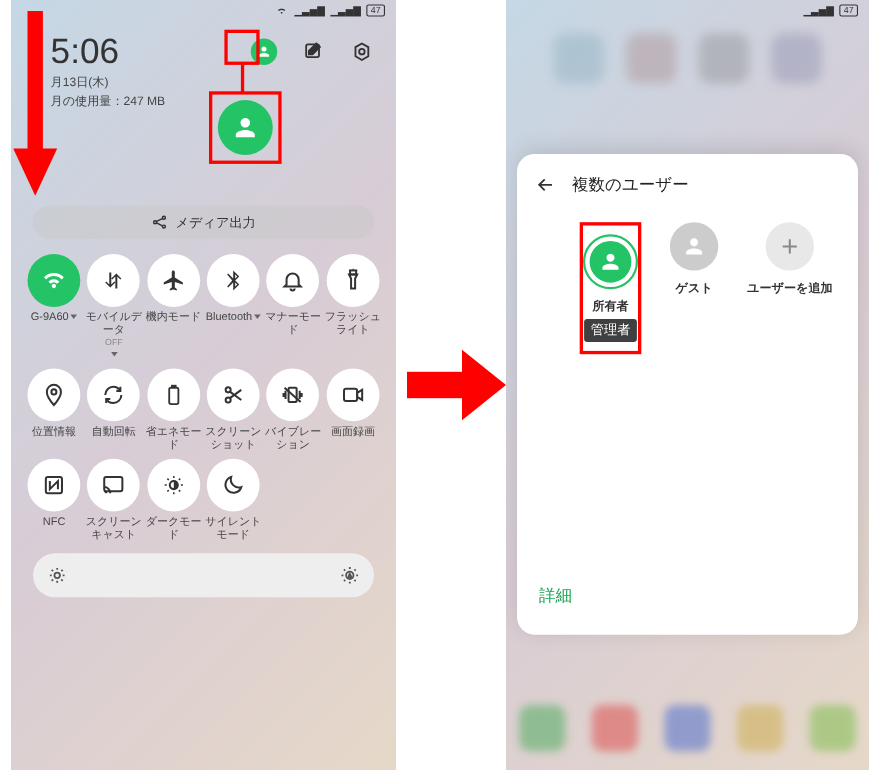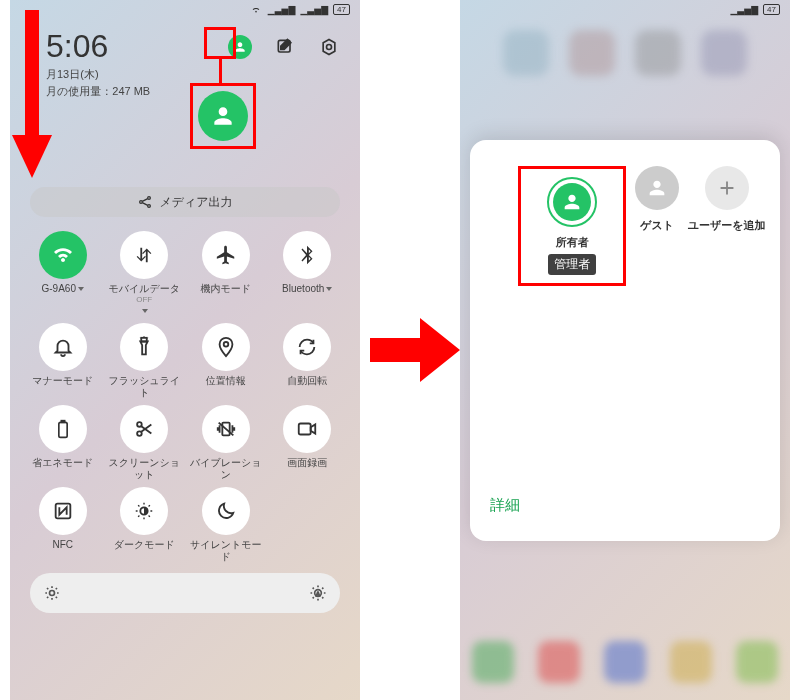--- a/index.html
+++ b/index.html
@@ -18,21 +18,21 @@
   .time { font-size: 32px; font-weight: 300; color: #333; padding-left: 24px; }
   .top-icons { display: flex; gap: 22px; align-items: center; margin-right: 8px; }
   .top-icon { width: 22px; height: 22px; display: flex; align-items: center; justify-content: center; }
   .user-small { width: 24px; height: 24px; border-radius: 50%; background: #24c366; display: flex; align-items: center; justify-content: center; }
   .date-line { font-size: 11px; color: #444; padding-left: 24px; margin-top: 2px; }
   .usage-line { font-size: 11px; color: #444; padding-left: 24px; margin-top: 2px; }
   .user-big-wrap { position: absolute; top: 83px; left: 180px; border: 3px solid #f00; padding: 5px; }
   .user-big { width: 50px; height: 50px; border-radius: 50%; background: #24c366; display: flex; align-items: center; justify-content: center; }
   .media-pill { margin: 88px auto 0 auto; width: 310px; height: 30px; border-radius: 15px; background: rgba(200,200,200,0.5); display: flex; align-items: center; justify-content: center; gap: 6px; font-size: 12px; color: #333; }
 
-  .qs-grid { display: grid; grid-template-columns: repeat(4, 1fr); gap: 6px 0; margin-top: 14px; }
+  .qs-grid { display: grid; grid-template-columns: repeat(6, 1fr); gap: 6px 0; margin-top: 14px; }
   .qs-tile { display: flex; flex-direction: column; align-items: center; }
   .qs-circle { width: 48px; height: 48px; border-radius: 50%; background: #fff; display: flex; align-items: center; justify-content: center; }
   .qs-circle.active { background: #24c366; }
   .qs-label { font-size: 10px; color: #444; text-align: center; margin-top: 4px; line-height: 1.2; max-width: 74px; position: relative; }
   .qs-label .sub { display: block; font-size: 8px; color: #888; }
   .dropdown-mark::after { content: ''; display: inline-block; border-left: 3px solid transparent; border-right: 3px solid transparent; border-top: 4px solid #666; margin-left: 2px; vertical-align: middle; }
 
   .brightness { width: 310px; height: 40px; margin: 10px auto 0 auto; border-radius: 20px; background: #eee; display: flex; align-items: center; justify-content: space-between; padding: 0 12px; }
 
   
@@ -52,21 +52,21 @@
   .user-row { display: flex; justify-content: space-around; padding-top: 10px; }
   .user-item { display: flex; flex-direction: column; align-items: center; }
   .user-avatar { width: 44px; height: 44px; border-radius: 50%; display: flex; align-items: center; justify-content: center; }
   .user-avatar.owner-outer { width: 50px; height: 50px; border-radius: 50%; border: 2px solid #24c366; display: flex; align-items: center; justify-content: center; }
   .user-avatar.owner-inner { width: 38px; height: 38px; border-radius: 50%; background: #24c366; display: flex; align-items: center; justify-content: center; }
   .user-avatar.guest { background: #ccc; }
   .user-avatar.add { background: #e8e8e8; }
   .user-name { font-size: 11px; color: #333; margin-top: 8px; font-weight: bold; }
   .user-badge { font-size: 12px; color: #fff; background: #404040; padding: 2px 6px; border-radius: 3px; margin-top: 4px; }
   .detail-btn { text-align: left; color: #1aa352; font-size: 15px; margin-top: 200px; padding: 10px; }
-  .hl-owner { border: 3px solid #f00; padding: 8px 26px; margin-left: 34px; }
+  .hl-owner { border: 3px solid #f00; padding: 8px 0; margin-left: 34px; }
 
   .blurred-dock { position: absolute; bottom: 8px; left: 0; width: 100%; height: 60px; display: flex; justify-content: space-around; align-items: center; filter: blur(4px); opacity: 0.5; }
   .dock-icon { width: 42px; height: 42px; border-radius: 10px; }
 
   .blurred-top { position: absolute; top: 30px; left: 0; width: 100%; height: 90px; filter: blur(5px); opacity: 0.4; }
 </style>
 </head>
 <body>
 
 <div class="phone phone-left">
@@ -236,20 +236,29 @@
       <div class="qs-tile">
           <div class="qs-circle">
             <svg width="22" height="22" viewBox="0 0 24 24" fill="none" stroke="#333" stroke-width="2">
               <rect x="4" y="4" width="16" height="16" rx="2"></rect>
               <path d="M8 8v8l8-8v8"></path>
             </svg>
           </div>
           <div class="qs-label">NFC</div>
         </div>
 
+      <div class="qs-tile">
+          <div class="qs-circle">
+            <svg width="22" height="22" viewBox="0 0 24 24" fill="none" stroke="#333" stroke-width="2">
+              <rect x="3" y="4" width="18" height="14" rx="2"></rect>
+              <path d="M3 14a6 6 0 016 6M3 18a2 2 0 012 2" fill="none"></path>
+            </svg>
+          </div>
+          <div class="qs-label">スクリーンキャスト</div>
+        </div>
 
       <div class="qs-tile">
           <div class="qs-circle">
             <svg width="22" height="22" viewBox="0 0 24 24" fill="#333">
               <circle cx="12" cy="12" r="4" fill="none" stroke="#333" stroke-width="2"></circle>
               <path d="M12 8a4 4 0 010 8z"></path>
               <path d="M12 3v2M12 19v2M3 12h2M19 12h2M5.6 5.6l1.4 1.4M17 17l1.4 1.4M5.6 18.4L7 17M17 7l1.4-1.4" stroke="#333" stroke-width="1.5"></path>
             </svg>
           </div>
           <div class="qs-label">ダークモード</div>
@@ -298,20 +307,26 @@
   <div class="blurred-top">
     <div style="display:flex;gap:20px;justify-content:center">
         <div style="width:46px;height:46px;background:#8ab;border-radius:12px"></div>
         <div style="width:46px;height:46px;background:#a88;border-radius:12px"></div>
         <div style="width:46px;height:46px;background:#888;border-radius:12px"></div>
         <div style="width:46px;height:46px;background:#88a;border-radius:12px"></div>
       </div>
   </div>
 
   <div class="modal">
+    <div class="modal-head">
+      <svg width="20" height="20" viewBox="0 0 24 24" fill="none" stroke="#333" stroke-width="2">
+          <path d="M19 12H5M11 18l-6-6 6-6"></path>
+        </svg>
+      <span class="modal-title">複数のユーザー</span>
+    </div>
     <div class="user-row">
       <div class="hl-owner">
         <div class="user-item">
           <div class="user-avatar owner-outer">
               <div class="user-avatar owner-inner">
                 <svg width="22" height="22" viewBox="0 0 24 24" fill="#fff">
                   <path d="M12 12c2.2 0 4-1.8 4-4s-1.8-4-4-4-4 1.8-4 4 1.8 4 4 4zm0 2c-2.7 0-8 1.3-8 4v2h16v-2c0-2.7-5.3-4-8-4z"></path>
                 </svg>
               </div>
             </div>

